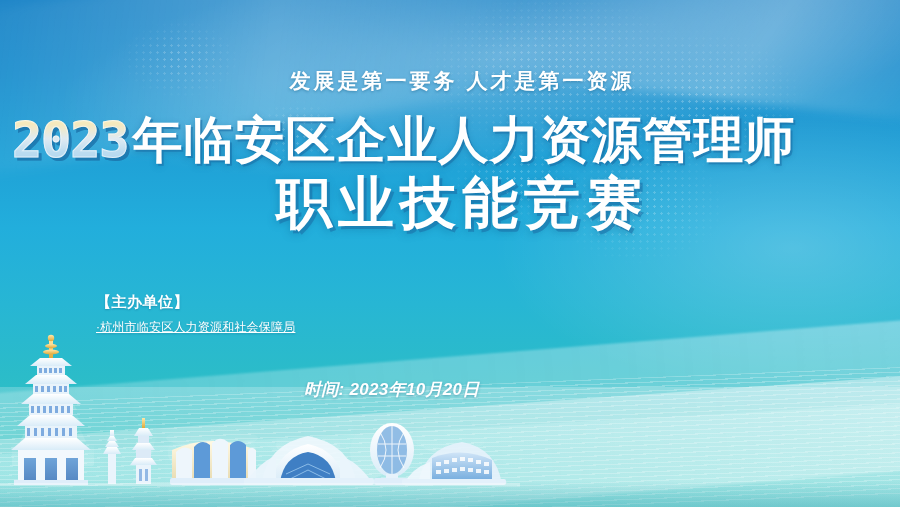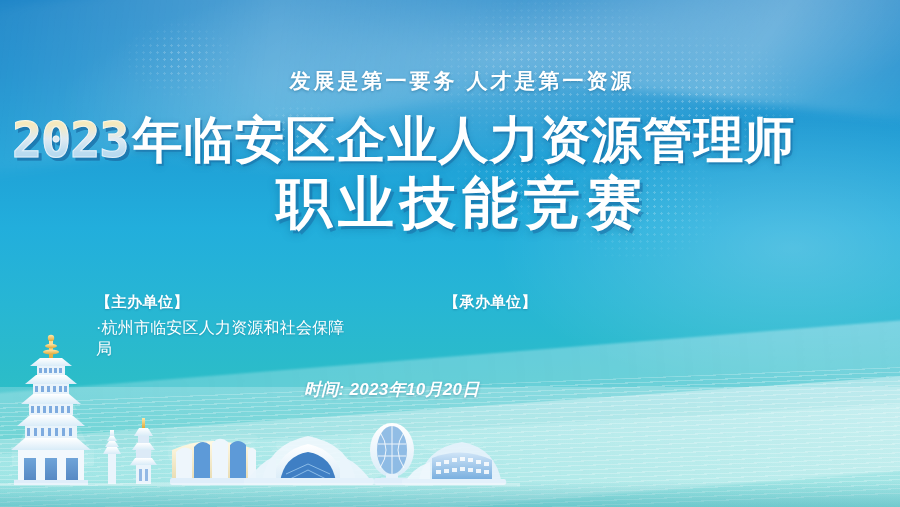--- a/index.html
+++ b/index.html
@@ -170,23 +170,24 @@
     padding-left:84px;
     gap:86px;
   }
   .org-col{width:262px;}
   .org-head{
     color:#ffffff;font-size:15px;font-weight:bold;
     letter-spacing:.5px;margin-bottom:5px;
     text-shadow:0 1px 2px rgba(10,80,120,.35);
   }
   .org-item{
-    color:#ffffff;font-size:16px;line-height:21px;
+    color:#ffffff;font-size:12px;line-height:21px;
     letter-spacing:.2px;
     text-shadow:0 1px 2px rgba(10,80,120,.3);
+    text-decoration:underline;
   }
 
   .meta{
     position:absolute;top:378px;left:0;right:0;
     display:flex;justify-content:flex-start;
     padding-left:292px;gap:56px;font-style:italic;
   }
   .meta-item{
     color:#ffffff;font-size:17px;font-weight:bold;
     letter-spacing:.3px;
@@ -421,21 +422,20 @@
     </div>
 
     <div class="title-line2">职业技能竞赛</div>
 
     <div class="orgs">
       <div class="org-col">
         <div class="org-head">【主办单位】</div>
         <div class="org-item">·杭州市临安区人力资源和社会保障局</div>
       </div>
       <div class="org-col">
-        <div class="org-head">【承办单位】</div>
       </div>
     </div>
 
     <div class="meta">
       <div class="meta-item">时间: 2023年10月20日</div>
     </div>
 
   </div>
 </div>
 

